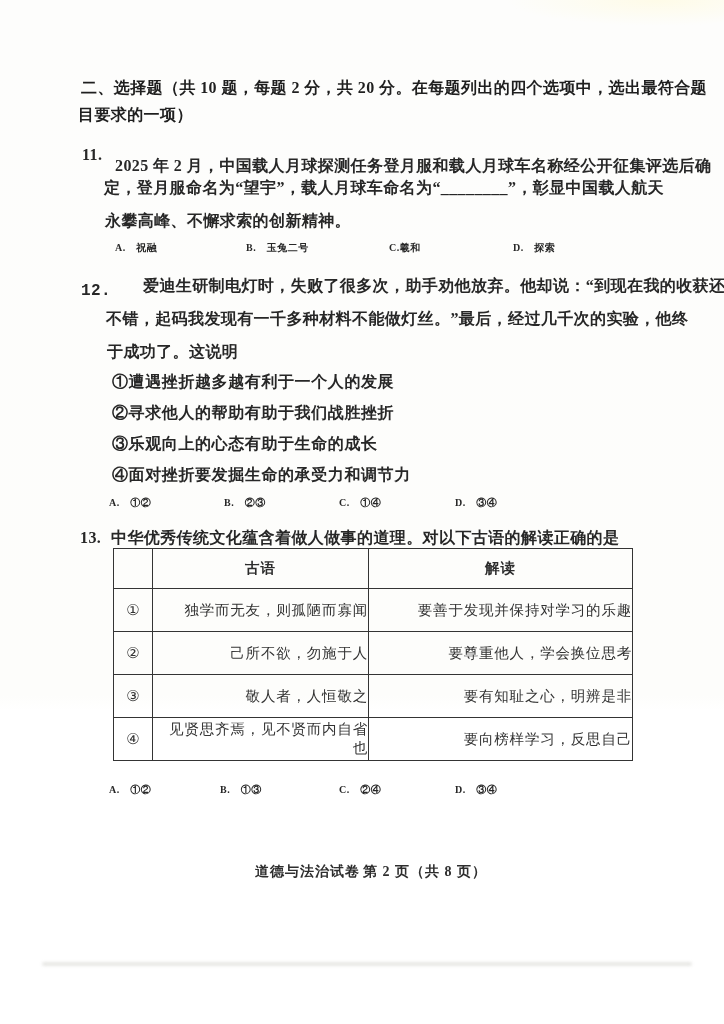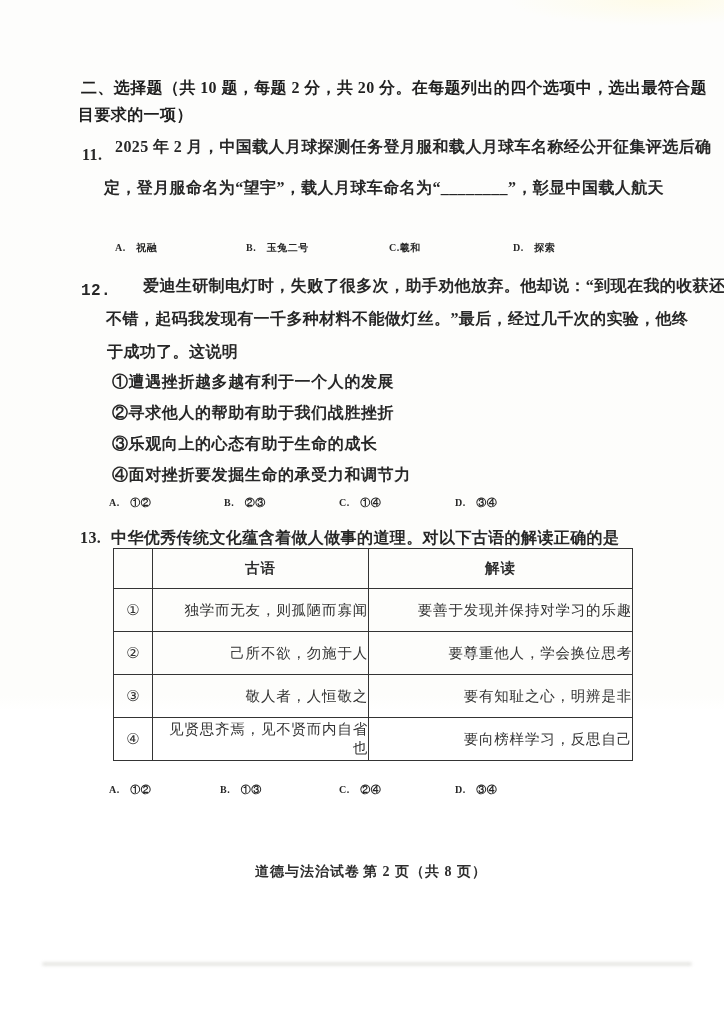--- a/index.html
+++ b/index.html
@@ -64,22 +64,23 @@
 <body>
 
 <div class="page">
 
   <div class="scan-tint"></div>
 
   <div class="tline sec" style="left:81px;top:78px;">二、选择题（共 10 题，每题 2 分，共 20 分。在每题列出的四个选项中，选出最符合题</div>
   <div class="tline sec" style="left:78px;top:105px;">目要求的一项）</div>
 
   <div class="tline" style="left:82px;top:145px;">11.</div>
-  <div class="tline" style="left:115px;top:137px;">2025 年 2 月，中国载人月球探测任务登月服和载人月球车名称经公开征集评选后确</div>
+  <div class="tline" style="left:115px;top:156px;">2025 年 2 月，中国载人月球探测任务登月服和载人月球车名称经公开征集评选后确</div>
   <div class="tline" style="left:104px;top:178px;">定，登月服命名为“望宇”，载人月球车命名为“________”，彰显中国载人航天</div>
+  <div class="tline" style="left:105px;top:211px;">永攀高峰、不懈求索的创新精神。</div>
   <div class="optrow" style="top:241px;">
     <span class="opt" style="left:115px;">A.　祝融</span>
     <span class="opt" style="left:246px;">B.　玉兔二号</span>
     <span class="opt" style="left:389px;">C.羲和</span>
     <span class="opt" style="left:513px;">D.　探索</span>
   </div>
 
   <div class="tline" style="left:81px;top:281px;font-family:Liberation Mono, monospace;">12.</div>
   <div class="tline" style="left:112px;top:276px;margin-left:31px;">爱迪生研制电灯时，失败了很多次，助手劝他放弃。他却说：“到现在我的收获还</div>
   <div class="tline" style="left:106px;top:309px;">不错，起码我发现有一千多种材料不能做灯丝。”最后，经过几千次的实验，他终</div>

